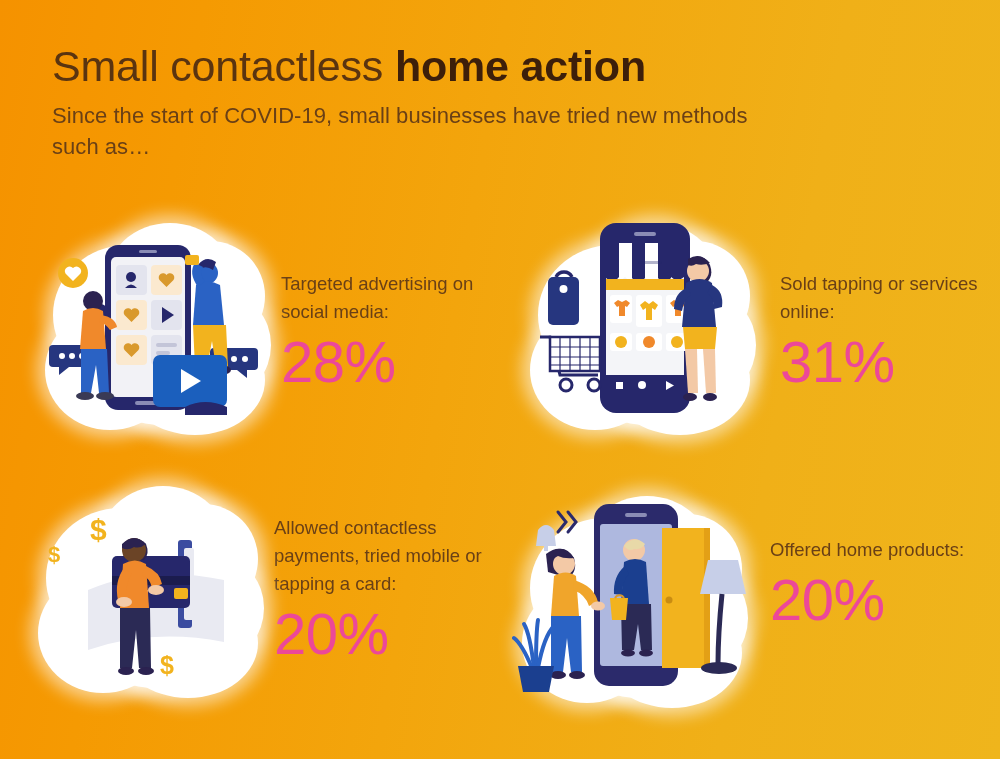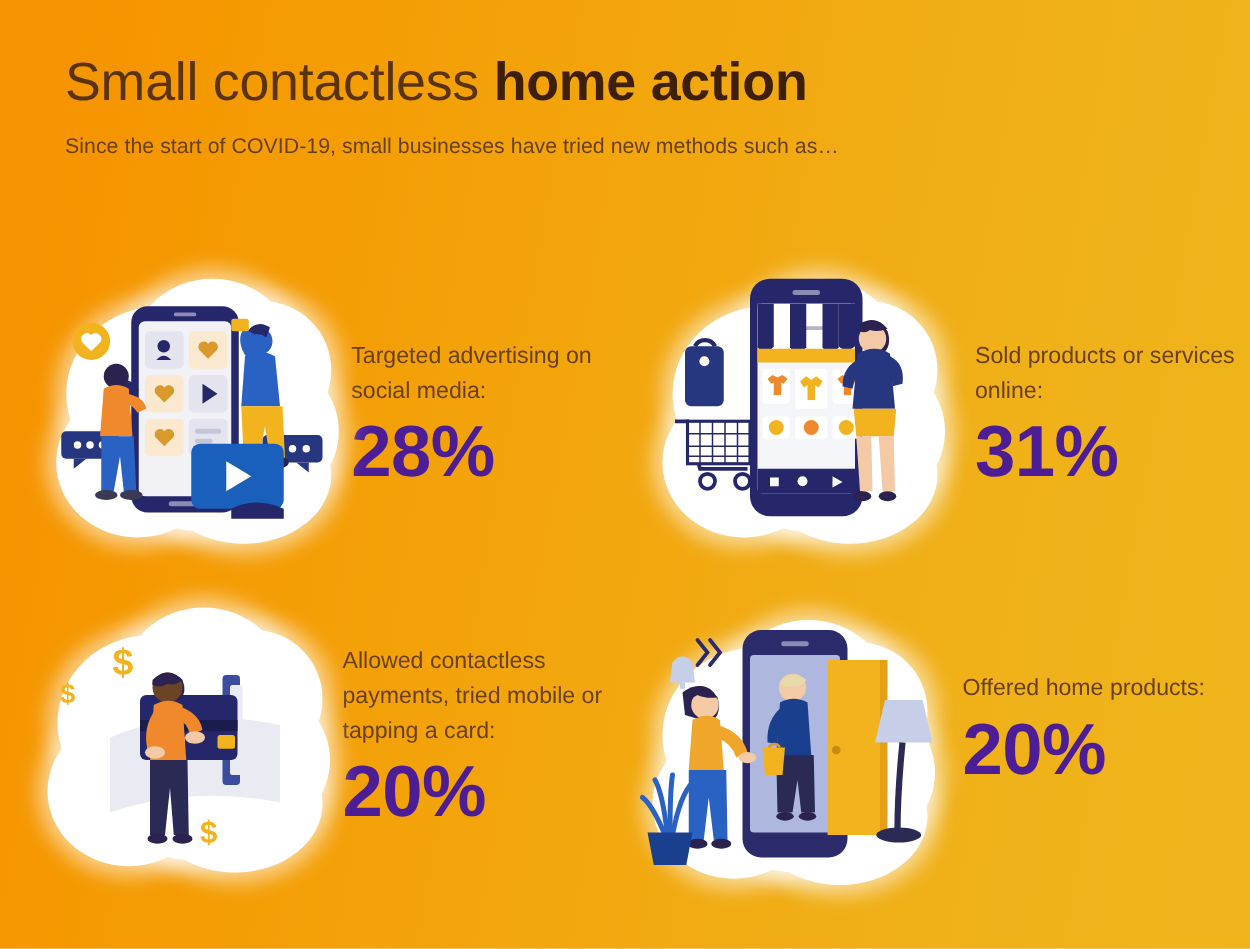--- a/index.html
+++ b/index.html
@@ -14,43 +14,43 @@
   .page{ position:relative; width:1000px; height:759px; }
 
   
   .header{ position:absolute; left:52px; top:44px; width:700px; }
   .title{
     font-size:43px; line-height:1.06; color:#5A3410; font-weight:300;
     letter-spacing:-0.2px; white-space:nowrap;
   }
   .title .bold{ font-weight:700; color:#3D1F0A; }
   .subtitle{
-    margin-top:15px; font-size:17px; line-height:1.42; color:#6A4016;
+    margin-top:10px; font-size:22px; line-height:1.42; color:#6A4016;
     font-weight:400; letter-spacing:0.05px;
   }
 
   
   .grid{ position:absolute; left:0; top:205px; width:860px; height:545px; }
   .cell{ position:absolute; width:480px; height:262px; display:flex; align-items:flex-start; }
   .cell.c0{ left:35px;  top:10px; }
   .cell.c1{ left:520px; top:10px; }
   .cell.c2{ left:28px;  top:273px; }
   .cell.c3{ left:512px; top:283px; }
 
   .art{ position:relative; width:240px; height:225px; flex:0 0 240px; }
   .txt{ flex:1; padding-top:55px; padding-left:6px; }
   .cell.c2 .txt{ padding-top:36px; }
   .cell.c3 .txt{ padding-top:48px; padding-left:18px; }
   .cell.c1 .txt{ padding-left:20px; }
   .label{
     font-size:18.5px; line-height:1.52; color:#6A4016; font-weight:400;
   }
   .value{
-    margin-top:6px; font-size:58px; line-height:1.05; color:#4c1d95;
-    font-weight:700; letter-spacing:-0.5px;
+    margin-top:6px; font-size:58px; line-height:1.05; color:#ec4899;
+    font-weight:400; letter-spacing:-0.5px;
   }
 
   
   .blob{ position:absolute; inset:0; }
   .blob span{
     position:absolute; background:#FFFFFF; border-radius:50%;
     box-shadow:0 0 16px 8px rgba(255,255,255,0.55);
   }
   .blob .b1{ left:18px;  top:30px;  width:150px; height:140px; }
   .blob .b2{ left:70px;  top:8px;   width:130px; height:120px; }
@@ -250,21 +250,21 @@
               <path d="M183 134 l12 0 l1 44 l-10 0 z" fill="#F3C9A6"></path>
               <ellipse cx="170" cy="182" rx="7" ry="4" fill="#2B2250"></ellipse>
               <ellipse cx="190" cy="182" rx="7" ry="4" fill="#2B2250"></ellipse>
               <path d="M168 72 q-14 6 -14 22 l8 2 q2 -12 9 -16 z" fill="#26367F"></path>
               <path d="M192 70 q12 6 10 22 l-8 2 q0 -12 -7 -16 z" fill="#26367F"></path>
             </g>
           </svg>
         </div>
       </div>
       <div class="txt">
-        <div class="label">Sold products or services online:</div>
+        <div class="label">Sold tapping or services online:</div>
         <div class="value">31%</div>
       </div>
     </div>
 
     <div class="cell c2">
       <div class="art">
         <div class="blob">
           <span class="b1"></span>
             <span class="b2"></span>
             <span class="b3"></span>

